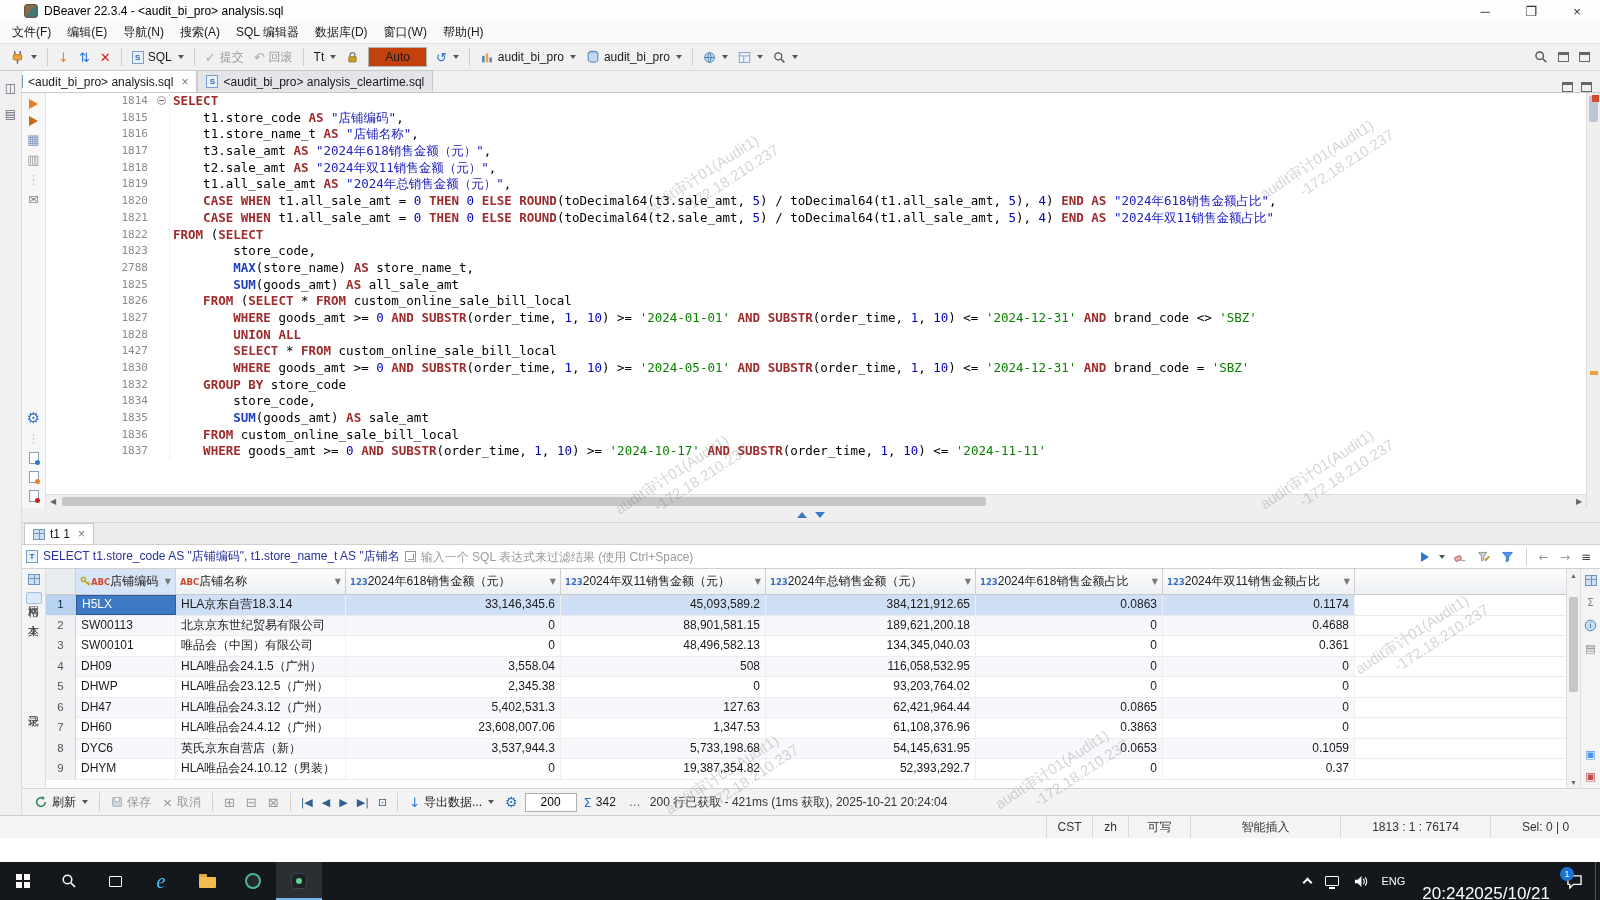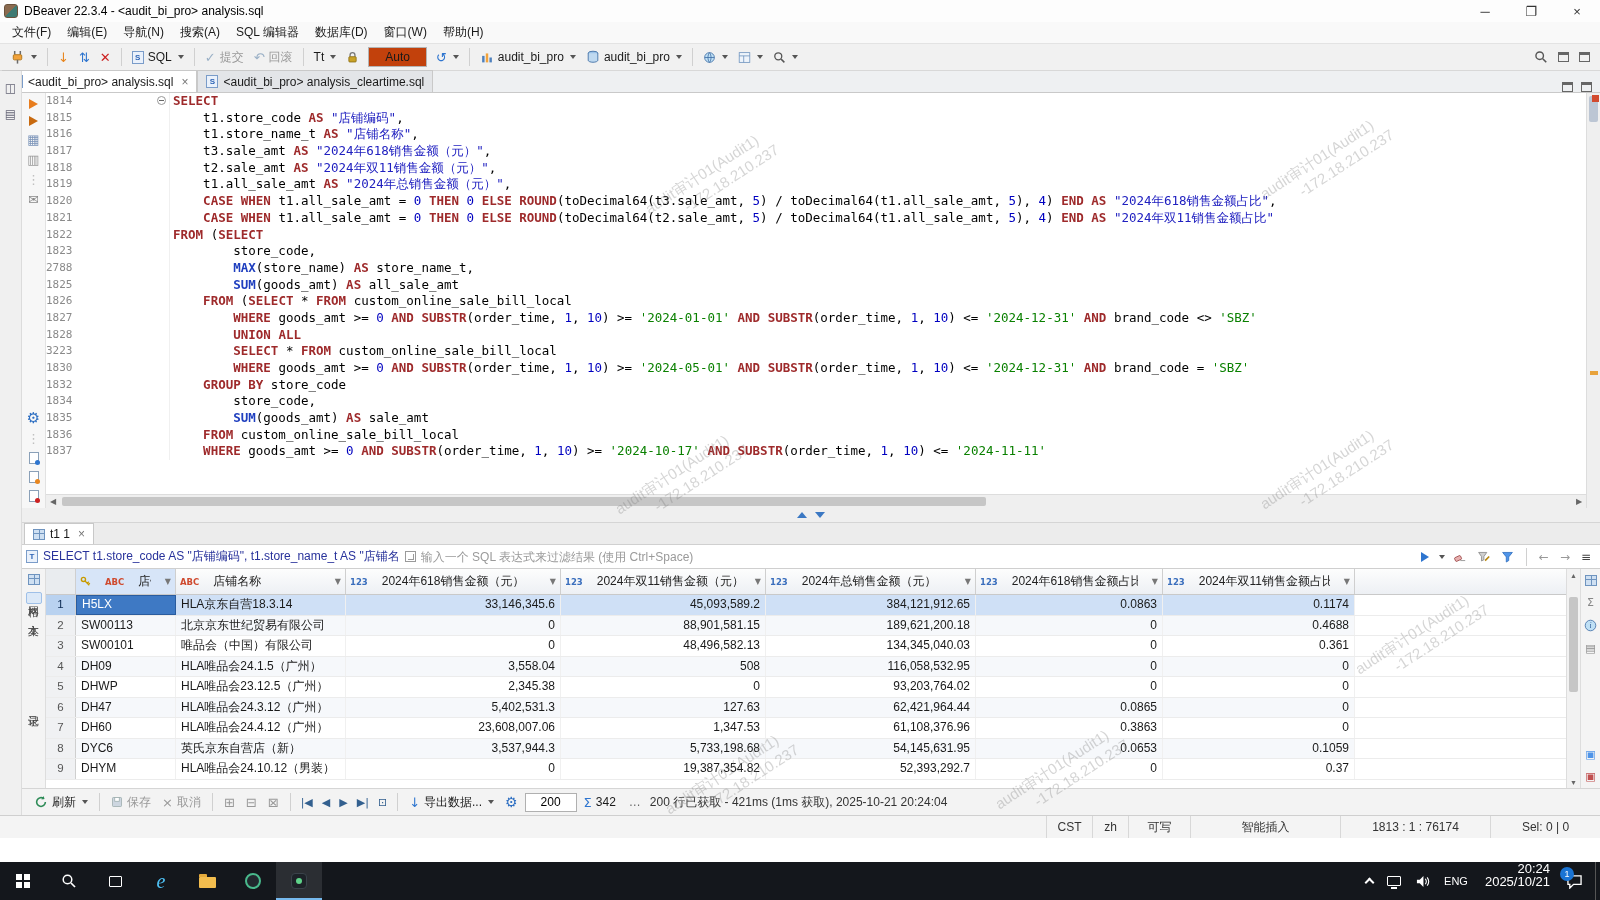--- a/index.html
+++ b/index.html
@@ -1,21 +1,21 @@
 <!DOCTYPE html>
 <html><head>
 <meta charset="utf-8">
 <style>
 *{box-sizing:border-box;margin:0;padding:0}
 html,body{width:1600px;height:900px;overflow:hidden}
 body{font-family:"Liberation Sans","DejaVu Sans",sans-serif;font-size:12px;color:#1a1a1a;background:#fff}
 .window{position:relative;width:1600px;height:900px;display:flex;flex-direction:column;background:#fff}
 
 
-.titlebar{height:22px;background:#fdfdfd;display:flex;align-items:center;padding-left:4px;flex:0 0 auto}
+.titlebar{height:22px;background:#fdfdfd;display:flex;align-items:center;padding-left:24px;flex:0 0 auto}
 .app-icon{width:14px;height:14px;border-radius:3px;background:linear-gradient(135deg,#8a6a4f 50%,#3e7a72 50%);border:1px solid #6a523c;margin-right:6px}
 .title-text{font-size:12px;color:#000;white-space:nowrap}
 .win-controls{margin-left:auto;display:flex;height:100%}
 .wc{width:46px;display:flex;align-items:center;justify-content:center;font-size:13px;color:#333}
 
 
 .menubar{height:21px;background:#f9f9f9;display:flex;align-items:center;padding-left:4px;flex:0 0 auto}
 .menu-item{padding:2px 8px;white-space:nowrap}
 
 
@@ -46,21 +46,21 @@
 
 .editor-region{flex:0 0 415px;display:flex;padding-left:22px;position:relative;background:#fff}
 .ed-strip{width:24px;background:#f7f7f7;border-right:1px solid #e2e2e2;display:flex;flex-direction:column;align-items:center;padding:6px 0;gap:7px;flex:0 0 auto}
 .tri-orange{width:0;height:0;border-top:5px solid transparent;border-bottom:5px solid transparent;border-left:9px solid #e87d1e}
 .mini-doc{width:10px;height:12px;background:#fff;border:1px solid #8aa0b8;position:relative}
 .mini-doc::after{content:"";position:absolute;right:-2px;bottom:-2px;width:5px;height:5px;border-radius:50%}
 .mini-doc.b::after{background:#2e75cf}.mini-doc.o::after{background:#e8861e}.mini-doc.r::after{background:#cc2222}
 .ed-main{flex:1;display:flex;flex-direction:column;overflow:hidden}
 .code{flex:1;overflow:hidden;font-family:"DejaVu Sans Mono",monospace;font-size:12.5px;line-height:16.7px;background:#fff}
 .cl{display:flex;white-space:pre;height:16.7px}
-.ln{width:110px;color:#8a8a8a;padding-right:8px;flex:0 0 auto;font-size:11px}
+.ln{width:110px;text-align:right;color:#8a8a8a;padding-right:8px;flex:0 0 auto;font-size:11px}
 .fold{width:14px;flex:0 0 auto;position:relative;border-right:1px solid #f0f0f0}
 .fm{position:absolute;left:1px;top:3px;width:9px;height:9px;border:1px solid #999;border-radius:50%;background:#fff}
 .fm::after{content:"";position:absolute;left:1px;top:3px;width:5px;height:1px;background:#666}
 .lt{flex:0 0 auto;padding-left:3px}
 .kw{color:#9e2a2b;font-weight:bold}
 .num{color:#0000c0}
 .str{color:#0a8000}
 .dstr{color:#2020c0}
 .fn{color:#1f3fbf;font-weight:bold}
 .pl{color:#000}
@@ -94,21 +94,21 @@
 
 
 .res-body{flex:0 0 219px;display:flex;padding-left:22px;background:#fff;position:relative}
 .res-strip{width:24px;background:#f4f4f4;border-right:1px solid #ddd;display:flex;flex-direction:column;align-items:center;padding-top:5px;gap:7px;flex:0 0 auto}
 .vtab{writing-mode:vertical-rl;font-size:11px;color:#444;padding:5px 1px;line-height:12px}
 .vtab.active{background:#dce9f8;border:1px solid #9fc0e8;border-radius:2px}
 .grid-area{flex:1;display:flex;flex-direction:column;overflow:hidden}
 .ghead{display:flex;height:26px;background:linear-gradient(#fdfdfd,#edf0f4);border-bottom:1px solid #c9c9c9;flex:0 0 auto}
 .gcorner{width:30px;flex:0 0 auto;border-right:1px solid #cfcfcf;background:#e9ecef}
 .gh-cells{display:flex;flex:1;overflow:hidden}
-.gh-cell{display:flex;align-items:center;gap:14px;padding:0 4px;border-right:1px solid #cfcfcf;font-size:12px;color:#222;overflow:hidden;flex:0 0 auto}
+.gh-cell{display:flex;align-items:center;gap:0;padding:0 4px;border-right:1px solid #cfcfcf;font-size:12px;color:#222;overflow:hidden;flex:0 0 auto}
 .gh-cell.sel{background:#d7e5f8}
 .gh-label{overflow:hidden;white-space:nowrap}
 .ticon{font-size:8.5px;font-weight:bold;flex:0 0 auto;font-family:"DejaVu Sans",sans-serif}
 .t123{color:#3b6fbd}.tabc{color:#cf4a2e}
 .hcaret{margin-left:auto;color:#777;font-size:8px;flex:0 0 auto;font-family:"DejaVu Sans",sans-serif}
 .gh-fill{flex:1;background:linear-gradient(#fdfdfd,#edf0f4)}
 .gbody{flex:1;overflow:hidden;background:#fff}
 .grow{display:flex;height:20.5px;border-bottom:1px solid #ececec;background:#fff}
 .grow:nth-child(even){background:#f6f8fb}
 .grow.rsel{background:#cfe0f6}
@@ -150,21 +150,21 @@
 .folder-ic::before{content:"";position:absolute;left:0;top:-3px;width:8px;height:3px;background:#e3a93b;border-radius:1px 1px 0 0}
 .app-c1{width:16px;height:16px;border-radius:50%;background:#22282e;border:2px solid #49b98c}
 .app-c2{width:16px;height:16px;border-radius:4px;background:#1d2228;border:1px solid #3a424a;position:relative}
 .app-c2::after{content:"";position:absolute;left:4px;top:4px;width:6px;height:6px;border-radius:50%;background:#5fd38a}
 .tray{margin-left:auto;display:flex;align-items:stretch}
 .tray-item{display:flex;align-items:center;justify-content:center;padding:0 7px}
 .chev-up{width:7px;height:7px;border-left:2px solid #fff;border-top:2px solid #fff;transform:rotate(45deg);margin-top:3px}
 .mon-ic{width:14px;height:10px;border:1.5px solid #fff;border-radius:1px;position:relative}
 .mon-ic::after{content:"";position:absolute;left:3px;bottom:-4px;width:6px;height:2px;background:#fff}
 .lang{font-size:11px}
-.tb-clock{display:flex;flex-direction:column;align-items:flex-end;justify-content:flex-start;font-size:13px;line-height:13px;padding:0 10px}
+.tb-clock{display:flex;flex-direction:row;align-items:flex-end;justify-content:space-between;font-size:17px;line-height:13px;padding:0 10px}
 .bubble-wrap{position:relative;display:flex;align-items:center;padding:0 12px 0 6px}
 .badge{position:absolute;left:0;top:5px;width:14px;height:14px;border-radius:50%;background:#1a74d4;color:#fff;font-size:9px;display:flex;align-items:center;justify-content:center}
 .desk-sliver{width:5px;border-left:1px solid #555}
 
 
 .wm-layer{position:absolute;left:0;top:70px;width:1600px;height:744px;pointer-events:none;z-index:30;overflow:hidden}
 .wm{position:absolute;transform:rotate(-33deg);color:rgba(125,125,125,.32);font-size:15px;white-space:nowrap;line-height:19px}
 .wm span{display:block}
 .wm .wm2{margin-left:34px}
 </style>
@@ -349,21 +349,21 @@
           <div class="cl"><span class="ln">1819</span><span class="fold"></span><span class="lt"><span class="pl">    t1.all_sale_amt </span><span class="kw">AS</span><span class="pl"> </span><span class="dstr">"2024年总销售金额（元）"</span><span class="pl">,</span></span></div>
           <div class="cl"><span class="ln">1820</span><span class="fold"></span><span class="lt"><span class="pl">    </span><span class="kw">CASE</span><span class="pl"> </span><span class="kw">WHEN</span><span class="pl"> t1.all_sale_amt = </span><span class="num">0</span><span class="pl"> </span><span class="kw">THEN</span><span class="pl"> </span><span class="num">0</span><span class="pl"> </span><span class="kw">ELSE</span><span class="pl"> </span><span class="kw">ROUND</span><span class="pl">(toDecimal64(t3.sale_amt, </span><span class="num">5</span><span class="pl">) / toDecimal64(t1.all_sale_amt, </span><span class="num">5</span><span class="pl">), </span><span class="num">4</span><span class="pl">) </span><span class="kw">END</span><span class="pl"> </span><span class="kw">AS</span><span class="pl"> </span><span class="dstr">"2024年618销售金额占比"</span><span class="pl">,</span></span></div>
           <div class="cl"><span class="ln">1821</span><span class="fold"></span><span class="lt"><span class="pl">    </span><span class="kw">CASE</span><span class="pl"> </span><span class="kw">WHEN</span><span class="pl"> t1.all_sale_amt = </span><span class="num">0</span><span class="pl"> </span><span class="kw">THEN</span><span class="pl"> </span><span class="num">0</span><span class="pl"> </span><span class="kw">ELSE</span><span class="pl"> </span><span class="kw">ROUND</span><span class="pl">(toDecimal64(t2.sale_amt, </span><span class="num">5</span><span class="pl">) / toDecimal64(t1.all_sale_amt, </span><span class="num">5</span><span class="pl">), </span><span class="num">4</span><span class="pl">) </span><span class="kw">END</span><span class="pl"> </span><span class="kw">AS</span><span class="pl"> </span><span class="dstr">"2024年双11销售金额占比"</span></span></div>
           <div class="cl"><span class="ln">1822</span><span class="fold"></span><span class="lt"><span class="kw">FROM</span><span class="pl"> (</span><span class="kw">SELECT</span></span></div>
           <div class="cl"><span class="ln">1823</span><span class="fold"></span><span class="lt"><span class="pl">        store_code,</span></span></div>
           <div class="cl"><span class="ln">2788</span><span class="fold"></span><span class="lt"><span class="pl">        </span><span class="fn">MAX</span><span class="pl">(store_name) </span><span class="kw">AS</span><span class="pl"> store_name_t,</span></span></div>
           <div class="cl"><span class="ln">1825</span><span class="fold"></span><span class="lt"><span class="pl">        </span><span class="fn">SUM</span><span class="pl">(goods_amt) </span><span class="kw">AS</span><span class="pl"> all_sale_amt</span></span></div>
           <div class="cl"><span class="ln">1826</span><span class="fold"></span><span class="lt"><span class="pl">    </span><span class="kw">FROM</span><span class="pl"> (</span><span class="kw">SELECT</span><span class="pl"> * </span><span class="kw">FROM</span><span class="pl"> custom_online_sale_bill_local</span></span></div>
           <div class="cl"><span class="ln">1827</span><span class="fold"></span><span class="lt"><span class="pl">        </span><span class="kw">WHERE</span><span class="pl"> goods_amt &gt;= </span><span class="num">0</span><span class="pl"> </span><span class="kw">AND</span><span class="pl"> </span><span class="kw">SUBSTR</span><span class="pl">(order_time, </span><span class="num">1</span><span class="pl">, </span><span class="num">10</span><span class="pl">) &gt;= </span><span class="str">'2024-01-01'</span><span class="pl"> </span><span class="kw">AND</span><span class="pl"> </span><span class="kw">SUBSTR</span><span class="pl">(order_time, </span><span class="num">1</span><span class="pl">, </span><span class="num">10</span><span class="pl">) &lt;= </span><span class="str">'2024-12-31'</span><span class="pl"> </span><span class="kw">AND</span><span class="pl"> brand_code &lt;&gt; </span><span class="str">'SBZ'</span></span></div>
           <div class="cl"><span class="ln">1828</span><span class="fold"></span><span class="lt"><span class="pl">        </span><span class="kw">UNION</span><span class="pl"> </span><span class="kw">ALL</span></span></div>
-          <div class="cl"><span class="ln">3223</span><span class="fold"></span><span class="lt"><span class="pl">        </span><span class="kw">SELECT</span><span class="pl"> * </span><span class="kw">FROM</span><span class="pl"> custom_online_sale_bill_local</span></span></div>
+          <div class="cl"><span class="ln">1427</span><span class="fold"></span><span class="lt"><span class="pl">        </span><span class="kw">SELECT</span><span class="pl"> * </span><span class="kw">FROM</span><span class="pl"> custom_online_sale_bill_local</span></span></div>
           <div class="cl"><span class="ln">1830</span><span class="fold"></span><span class="lt"><span class="pl">        </span><span class="kw">WHERE</span><span class="pl"> goods_amt &gt;= </span><span class="num">0</span><span class="pl"> </span><span class="kw">AND</span><span class="pl"> </span><span class="kw">SUBSTR</span><span class="pl">(order_time, </span><span class="num">1</span><span class="pl">, </span><span class="num">10</span><span class="pl">) &gt;= </span><span class="str">'2024-05-01'</span><span class="pl"> </span><span class="kw">AND</span><span class="pl"> </span><span class="kw">SUBSTR</span><span class="pl">(order_time, </span><span class="num">1</span><span class="pl">, </span><span class="num">10</span><span class="pl">) &lt;= </span><span class="str">'2024-12-31'</span><span class="pl"> </span><span class="kw">AND</span><span class="pl"> brand_code = </span><span class="str">'SBZ'</span></span></div>
           <div class="cl"><span class="ln">1832</span><span class="fold"></span><span class="lt"><span class="pl">    </span><span class="kw">GROUP BY</span><span class="pl"> store_code</span></span></div>
           <div class="cl"><span class="ln">1834</span><span class="fold"></span><span class="lt"><span class="pl">        store_code,</span></span></div>
           <div class="cl"><span class="ln">1835</span><span class="fold"></span><span class="lt"><span class="pl">        </span><span class="fn">SUM</span><span class="pl">(goods_amt) </span><span class="kw">AS</span><span class="pl"> sale_amt</span></span></div>
           <div class="cl"><span class="ln">1836</span><span class="fold"></span><span class="lt"><span class="pl">    </span><span class="kw">FROM</span><span class="pl"> custom_online_sale_bill_local</span></span></div>
           <div class="cl"><span class="ln">1837</span><span class="fold"></span><span class="lt"><span class="pl">    </span><span class="kw">WHERE</span><span class="pl"> goods_amt &gt;= </span><span class="num">0</span><span class="pl"> </span><span class="kw">AND</span><span class="pl"> </span><span class="kw">SUBSTR</span><span class="pl">(order_time, </span><span class="num">1</span><span class="pl">, </span><span class="num">10</span><span class="pl">) &gt;= </span><span class="str">'2024-10-17'</span><span class="pl"> </span><span class="kw">AND</span><span class="pl"> </span><span class="kw">SUBSTR</span><span class="pl">(order_time, </span><span class="num">1</span><span class="pl">, </span><span class="num">10</span><span class="pl">) &lt;= </span><span class="str">'2024-11-11'</span></span></div>
         </div>
       <div class="hscroll">
         <span class="hs-arrow" style="left:0">◀</span>
         <span class="hthumb"></span>

